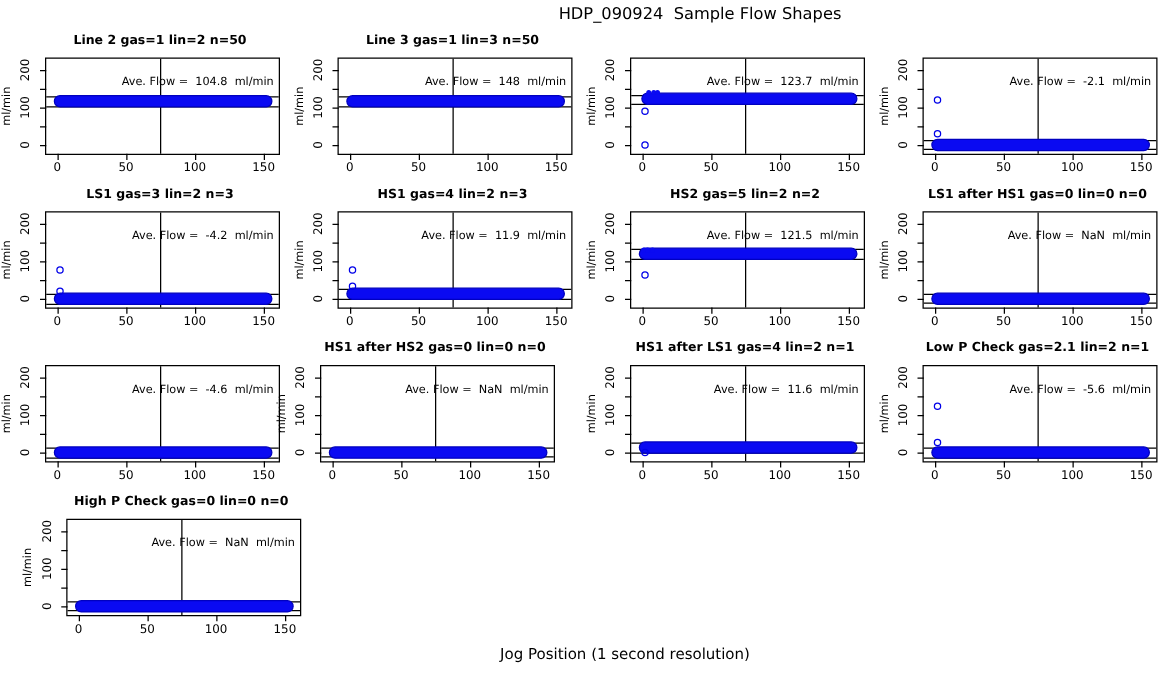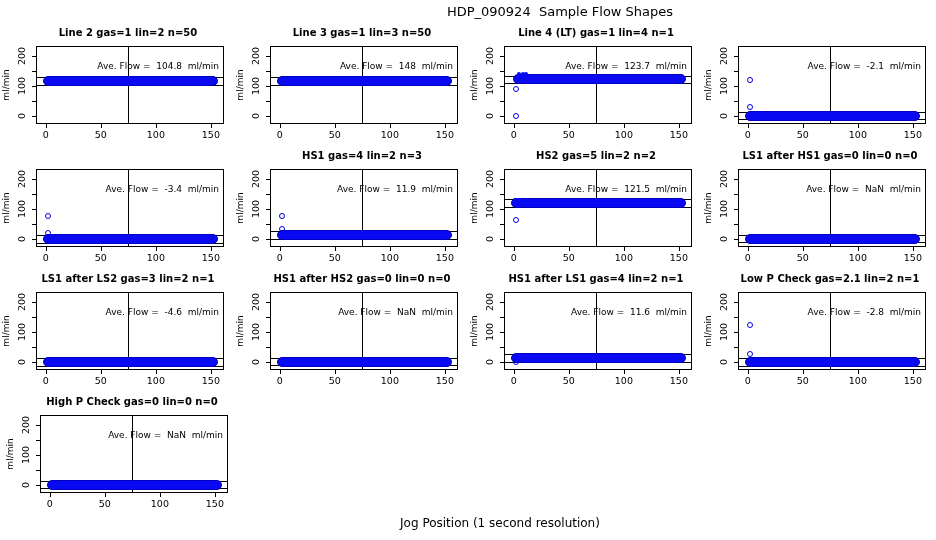--- a/index.html
+++ b/index.html
@@ -86,21 +86,20 @@
           <div class="xtick" style="left: 173.893px;"></div>
           <div class="xticklab" style="left: 173.893px;">150</div>
           <div class="refline" style="top: 30.4px;"></div>
           <div class="refline" style="top: 38.149px;"></div>
           <div class="vline" style="left: 91.3491px;"></div>
           <div class="band" style="left: 5.80473px; width: 175.491px; top: 29.2745px;"></div>
           <div class="ann">Ave. Flow =  148  ml/min</div>
         </div>
       </div>
       <div class="panel" style="left: 468px; top: 20px;">
-        <div class="ptitle">Line 4 (LT) gas=1 lin=4 n=1</div>
         <div class="pbox">
           <div class="ytick" style="top: 68.549px;"></div>
           <div class="ytick" style="top: 53.6471px;"></div>
           <div class="ytick" style="top: 38.7451px;"></div>
           <div class="ytick" style="top: 23.8431px;"></div>
           <div class="ytick" style="top: 8.94118px;"></div>
           <div class="yticklab" style="top: 68.549px;">0</div>
           <div class="yticklab" style="top: 38.7451px;">100</div>
           <div class="yticklab" style="top: 8.94118px;">200</div>
           <div class="ylab">ml/min</div>
@@ -146,20 +145,21 @@
           <div class="refline" style="top: 64.6745px;"></div>
           <div class="refline" style="top: 72.4235px;"></div>
           <div class="vline" style="left: 91.3491px;"></div>
           <div class="band" style="left: 5.80473px; width: 175.491px; top: 63.549px;"></div>
           <div class="outlier" style="left: 11.0059px; top: 32.7843px;"></div>
           <div class="outlier" style="left: 11.0059px; top: 59.6078px;"></div>
           <div class="ann">Ave. Flow =  -2.1  ml/min</div>
         </div>
       </div>
       <div class="panel" style="left: 0px; top: 143px;">
+        <div class="ptitle">LS1 gas=3 lin=2 n=3</div>
         <div class="pbox">
           <div class="ytick" style="top: 68.549px;"></div>
           <div class="ytick" style="top: 53.6471px;"></div>
           <div class="ytick" style="top: 38.7451px;"></div>
           <div class="ytick" style="top: 23.8431px;"></div>
           <div class="ytick" style="top: 8.94118px;"></div>
           <div class="yticklab" style="top: 68.549px;">0</div>
           <div class="yticklab" style="top: 38.7451px;">100</div>
           <div class="yticklab" style="top: 8.94118px;">200</div>
           <div class="ylab">ml/min</div>
@@ -170,21 +170,21 @@
           <div class="xtick" style="left: 118.864px;"></div>
           <div class="xticklab" style="left: 118.864px;">100</div>
           <div class="xtick" style="left: 173.893px;"></div>
           <div class="xticklab" style="left: 173.893px;">150</div>
           <div class="refline" style="top: 64.9725px;"></div>
           <div class="refline" style="top: 72.7216px;"></div>
           <div class="vline" style="left: 91.3491px;"></div>
           <div class="band" style="left: 5.80473px; width: 175.491px; top: 63.8471px;"></div>
           <div class="outlier" style="left: 11.0059px; top: 46.1961px;"></div>
           <div class="outlier" style="left: 11.0059px; top: 63.1843px;"></div>
-          <div class="ann">Ave. Flow =  -3.4  ml/min</div>
+          <div class="ann">Ave. Flow =  -4.2  ml/min</div>
         </div>
       </div>
       <div class="panel" style="left: 234px; top: 143px;">
         <div class="ptitle">HS1 gas=4 lin=2 n=3</div>
         <div class="pbox">
           <div class="ytick" style="top: 68.549px;"></div>
           <div class="ytick" style="top: 53.6471px;"></div>
           <div class="ytick" style="top: 38.7451px;"></div>
           <div class="ytick" style="top: 23.8431px;"></div>
           <div class="ytick" style="top: 8.94118px;"></div>
@@ -261,21 +261,20 @@
           <div class="xtick" style="left: 173.893px;"></div>
           <div class="xticklab" style="left: 173.893px;">150</div>
           <div class="refline" style="top: 64.6745px;"></div>
           <div class="refline" style="top: 72.4235px;"></div>
           <div class="vline" style="left: 91.3491px;"></div>
           <div class="band" style="left: 5.80473px; width: 175.491px; top: 63.549px;"></div>
           <div class="ann">Ave. Flow =  NaN  ml/min</div>
         </div>
       </div>
       <div class="panel" style="left: 0px; top: 266px;">
-        <div class="ptitle">LS1 after LS2 gas=3 lin=2 n=1</div>
         <div class="pbox">
           <div class="ytick" style="top: 68.549px;"></div>
           <div class="ytick" style="top: 53.6471px;"></div>
           <div class="ytick" style="top: 38.7451px;"></div>
           <div class="ytick" style="top: 23.8431px;"></div>
           <div class="ytick" style="top: 8.94118px;"></div>
           <div class="yticklab" style="top: 68.549px;">0</div>
           <div class="yticklab" style="top: 38.7451px;">100</div>
           <div class="yticklab" style="top: 8.94118px;">200</div>
           <div class="ylab">ml/min</div>
@@ -287,21 +286,21 @@
           <div class="xticklab" style="left: 118.864px;">100</div>
           <div class="xtick" style="left: 173.893px;"></div>
           <div class="xticklab" style="left: 173.893px;">150</div>
           <div class="refline" style="top: 64.9725px;"></div>
           <div class="refline" style="top: 72.7216px;"></div>
           <div class="vline" style="left: 91.3491px;"></div>
           <div class="band" style="left: 5.80473px; width: 175.491px; top: 63.8471px;"></div>
           <div class="ann">Ave. Flow =  -4.6  ml/min</div>
         </div>
       </div>
-      <div class="panel" style="left: 234px; top: 266px;">
+      <div class="panel" style="left: 220px; top: 266px;">
         <div class="ptitle">HS1 after HS2 gas=0 lin=0 n=0</div>
         <div class="pbox">
           <div class="ytick" style="top: 68.549px;"></div>
           <div class="ytick" style="top: 53.6471px;"></div>
           <div class="ytick" style="top: 38.7451px;"></div>
           <div class="ytick" style="top: 23.8431px;"></div>
           <div class="ytick" style="top: 8.94118px;"></div>
           <div class="yticklab" style="top: 68.549px;">0</div>
           <div class="yticklab" style="top: 38.7451px;">100</div>
           <div class="yticklab" style="top: 8.94118px;">200</div>
@@ -368,24 +367,24 @@
           <div class="xtick" style="left: 118.864px;"></div>
           <div class="xticklab" style="left: 118.864px;">100</div>
           <div class="xtick" style="left: 173.893px;"></div>
           <div class="xticklab" style="left: 173.893px;">150</div>
           <div class="refline" style="top: 65.2706px;"></div>
           <div class="refline" style="top: 73.0196px;"></div>
           <div class="vline" style="left: 91.3491px;"></div>
           <div class="band" style="left: 5.80473px; width: 175.491px; top: 64.1451px;"></div>
           <div class="outlier" style="left: 11.0059px; top: 32.1882px;"></div>
           <div class="outlier" style="left: 11.0059px; top: 61.098px;"></div>
-          <div class="ann">Ave. Flow =  -2.8  ml/min</div>
-        </div>
-      </div>
-      <div class="panel" style="left: 4px; top: 389px; padding-left: 44px;">
+          <div class="ann">Ave. Flow =  -5.6  ml/min</div>
+        </div>
+      </div>
+      <div class="panel" style="left: 17px; top: 389px; padding-left: 44px;">
         <div class="ptitle">High P Check gas=0 lin=0 n=0</div>
         <div class="pbox">
           <div class="ytick" style="top: 68.549px;"></div>
           <div class="ytick" style="top: 53.6471px;"></div>
           <div class="ytick" style="top: 38.7451px;"></div>
           <div class="ytick" style="top: 23.8431px;"></div>
           <div class="ytick" style="top: 8.94118px;"></div>
           <div class="yticklab" style="top: 68.549px;">0</div>
           <div class="yticklab" style="top: 38.7451px;">100</div>
           <div class="yticklab" style="top: 8.94118px;">200</div>

